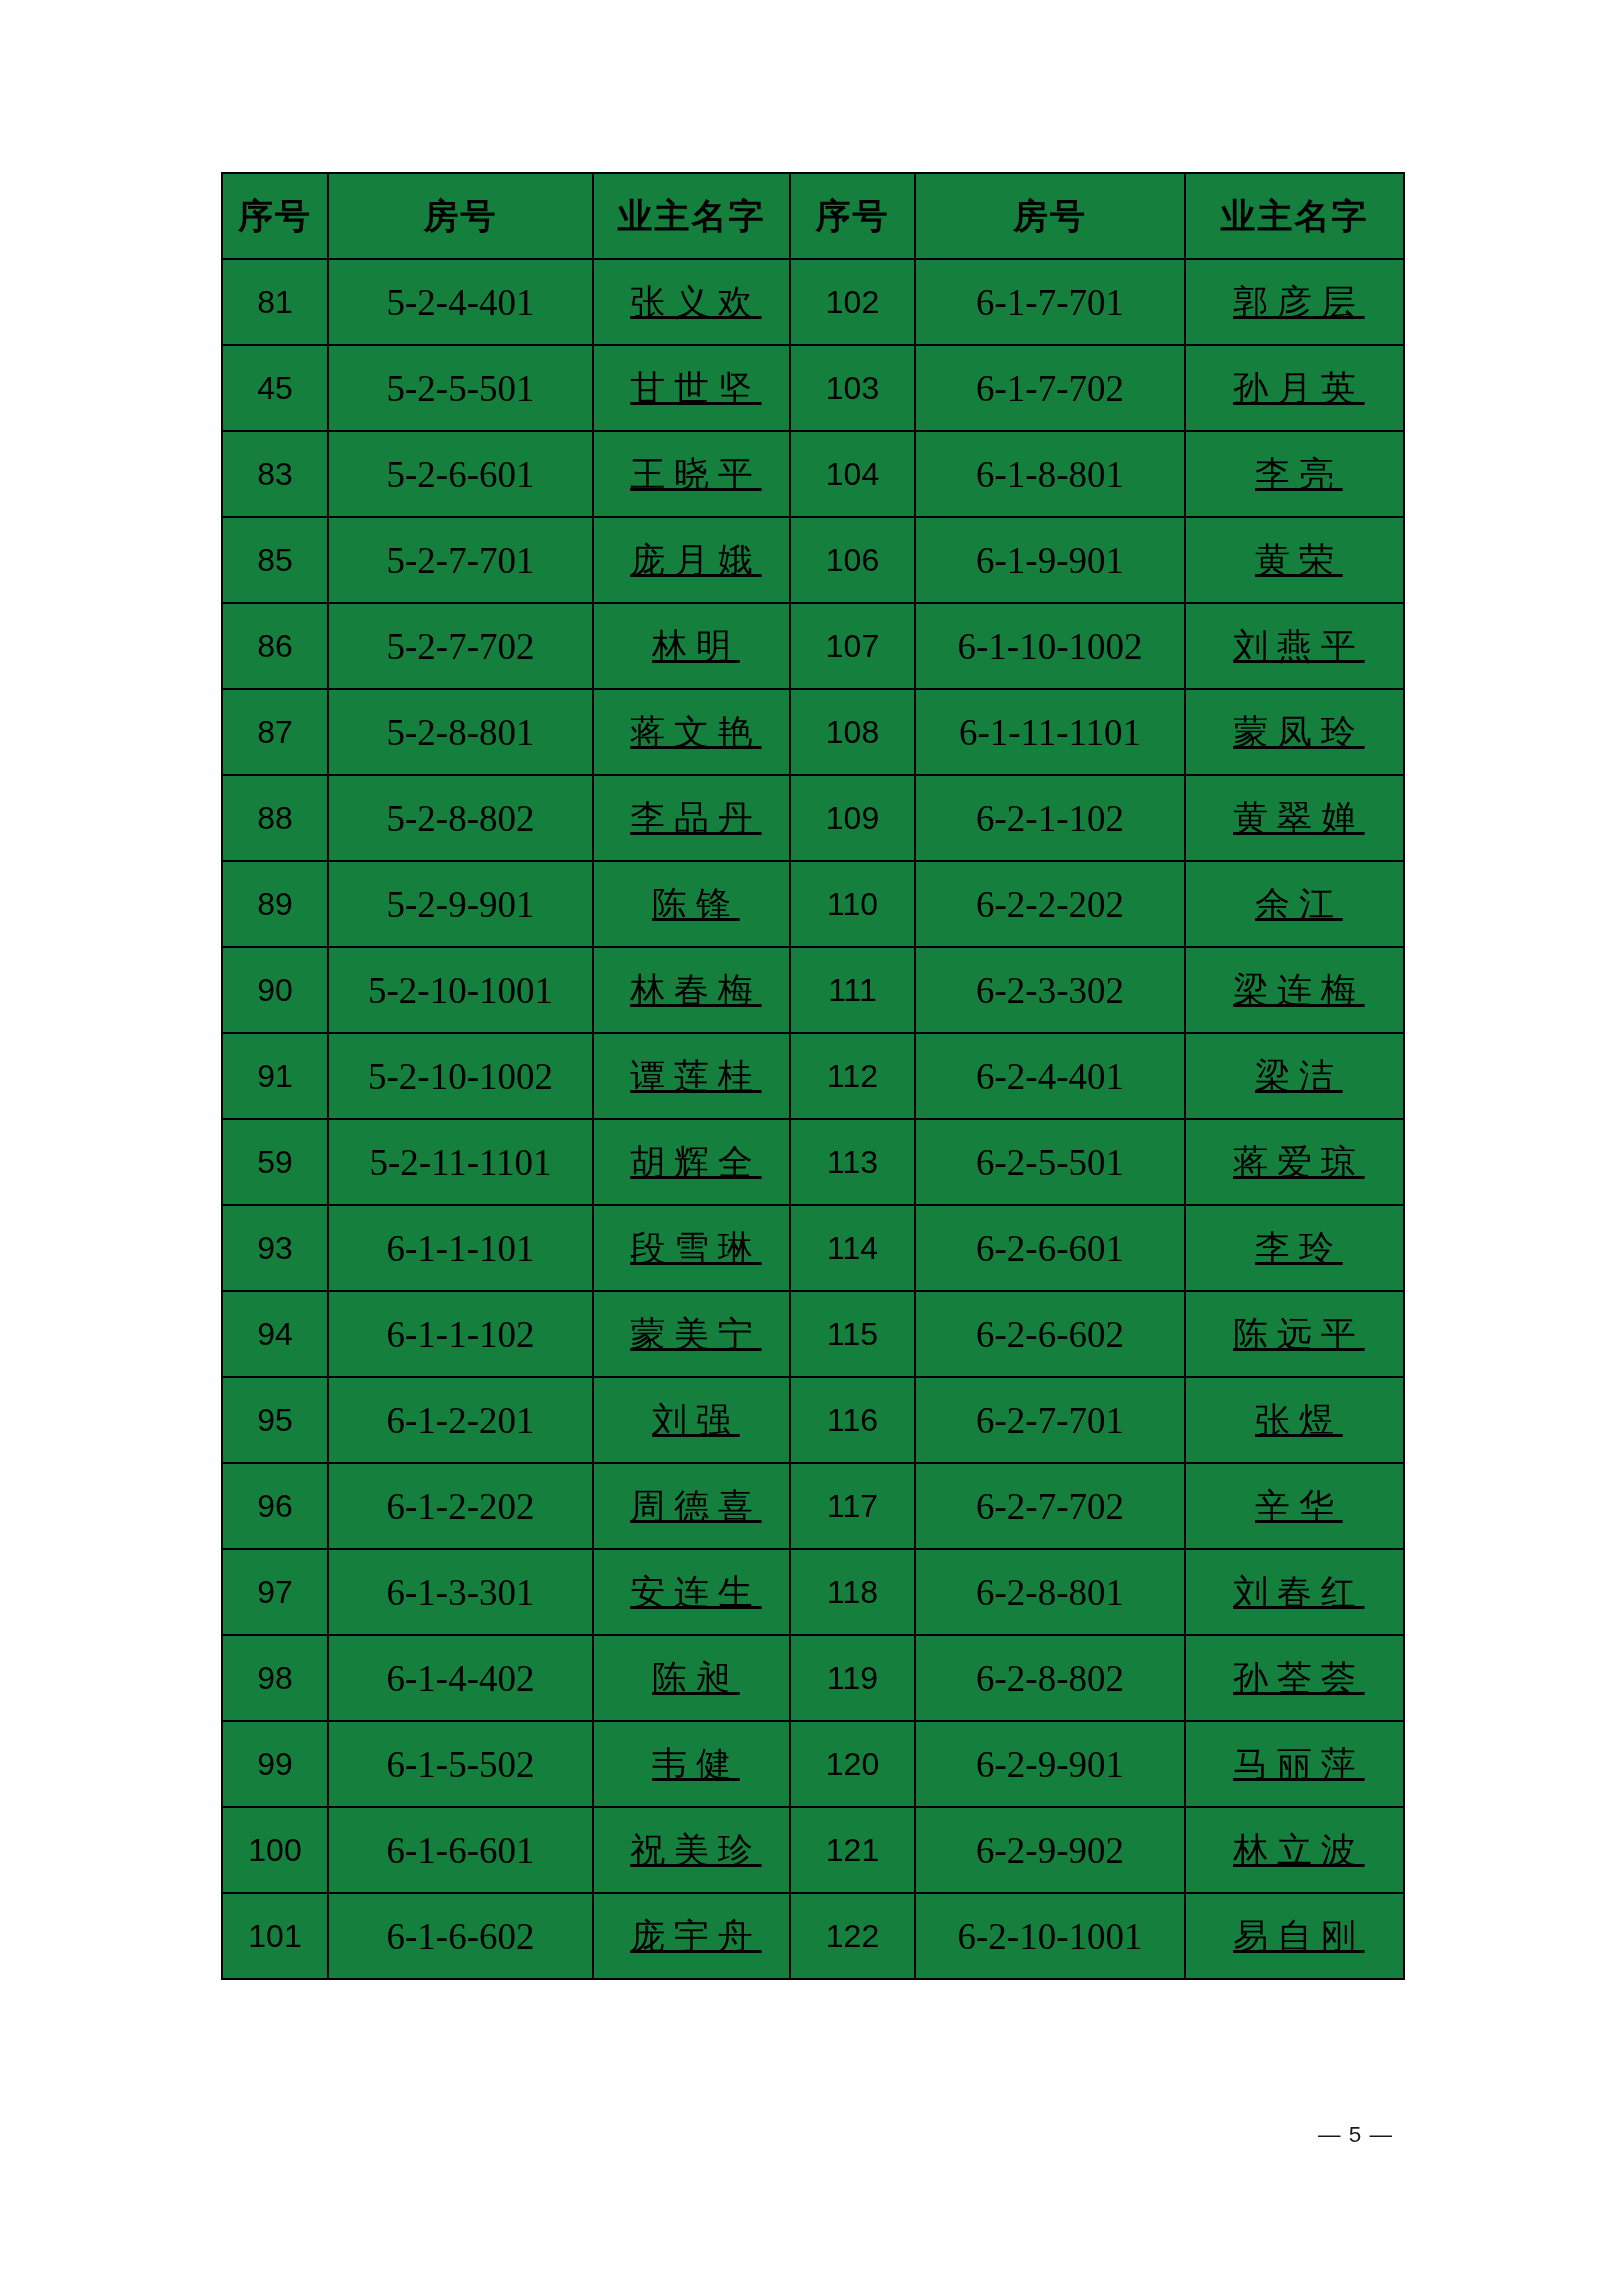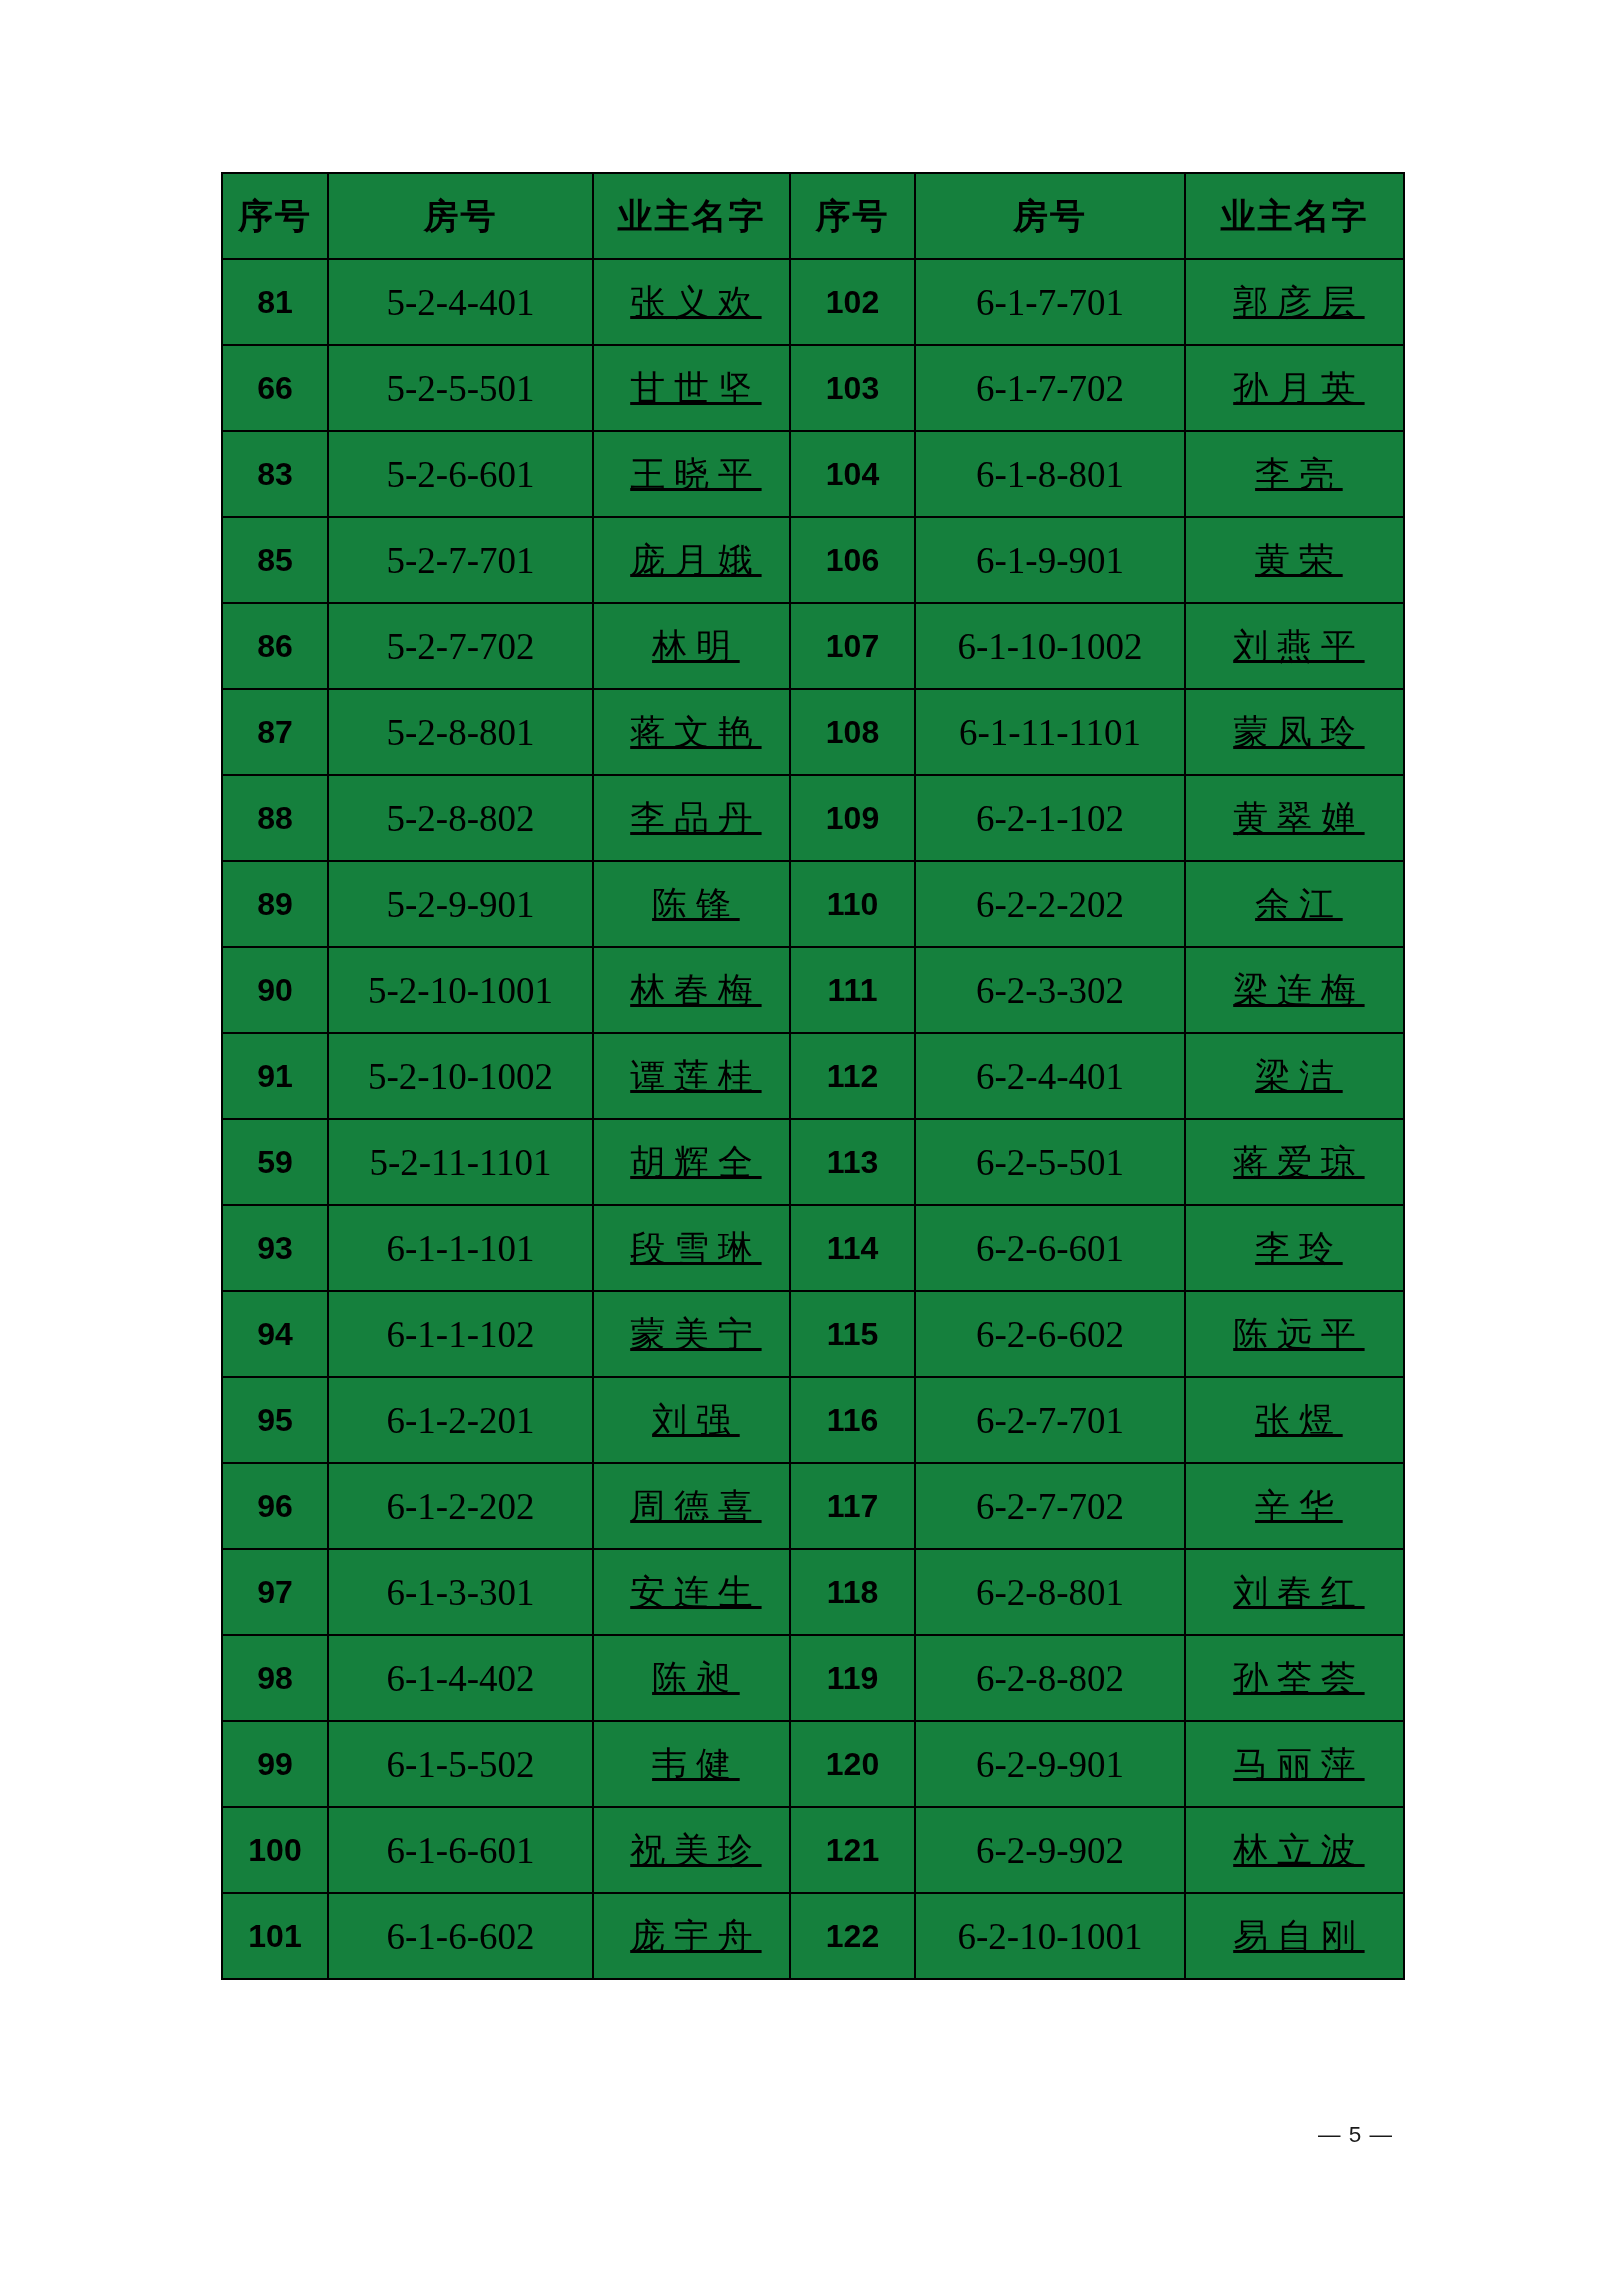--- a/index.html
+++ b/index.html
@@ -33,21 +33,21 @@
     white-space: nowrap;
   }
   .owners-table th {
     font-family: "Liberation Sans", sans-serif;
     font-weight: bold;
     font-size: 35px;
     letter-spacing: 2px;
   }
   .owners-table td.serial {
     font-family: "Liberation Sans", sans-serif;
-    font-weight: bold;
+    font-weight: normal;
     font-size: 32px;
   }
   .owners-table td.room {
     font-family: "Liberation Serif", serif;
     font-size: 37px;
   }
   .owners-table td.owner {
     font-family: "Liberation Serif", serif;
     font-size: 35px;
     letter-spacing: 8.8px;
@@ -89,21 +89,21 @@
   <tbody>
       <tr>
         <td class="serial">81</td>
         <td class="room">5-2-4-401</td>
         <td class="owner">张义欢</td>
         <td class="serial">102</td>
         <td class="room">6-1-7-701</td>
         <td class="owner">郭彦层</td>
       </tr>
       <tr>
-        <td class="serial">66</td>
+        <td class="serial">45</td>
         <td class="room">5-2-5-501</td>
         <td class="owner">甘世坚</td>
         <td class="serial">103</td>
         <td class="room">6-1-7-702</td>
         <td class="owner">孙月英</td>
       </tr>
       <tr>
         <td class="serial">83</td>
         <td class="room">5-2-6-601</td>
         <td class="owner">王晓平</td>

